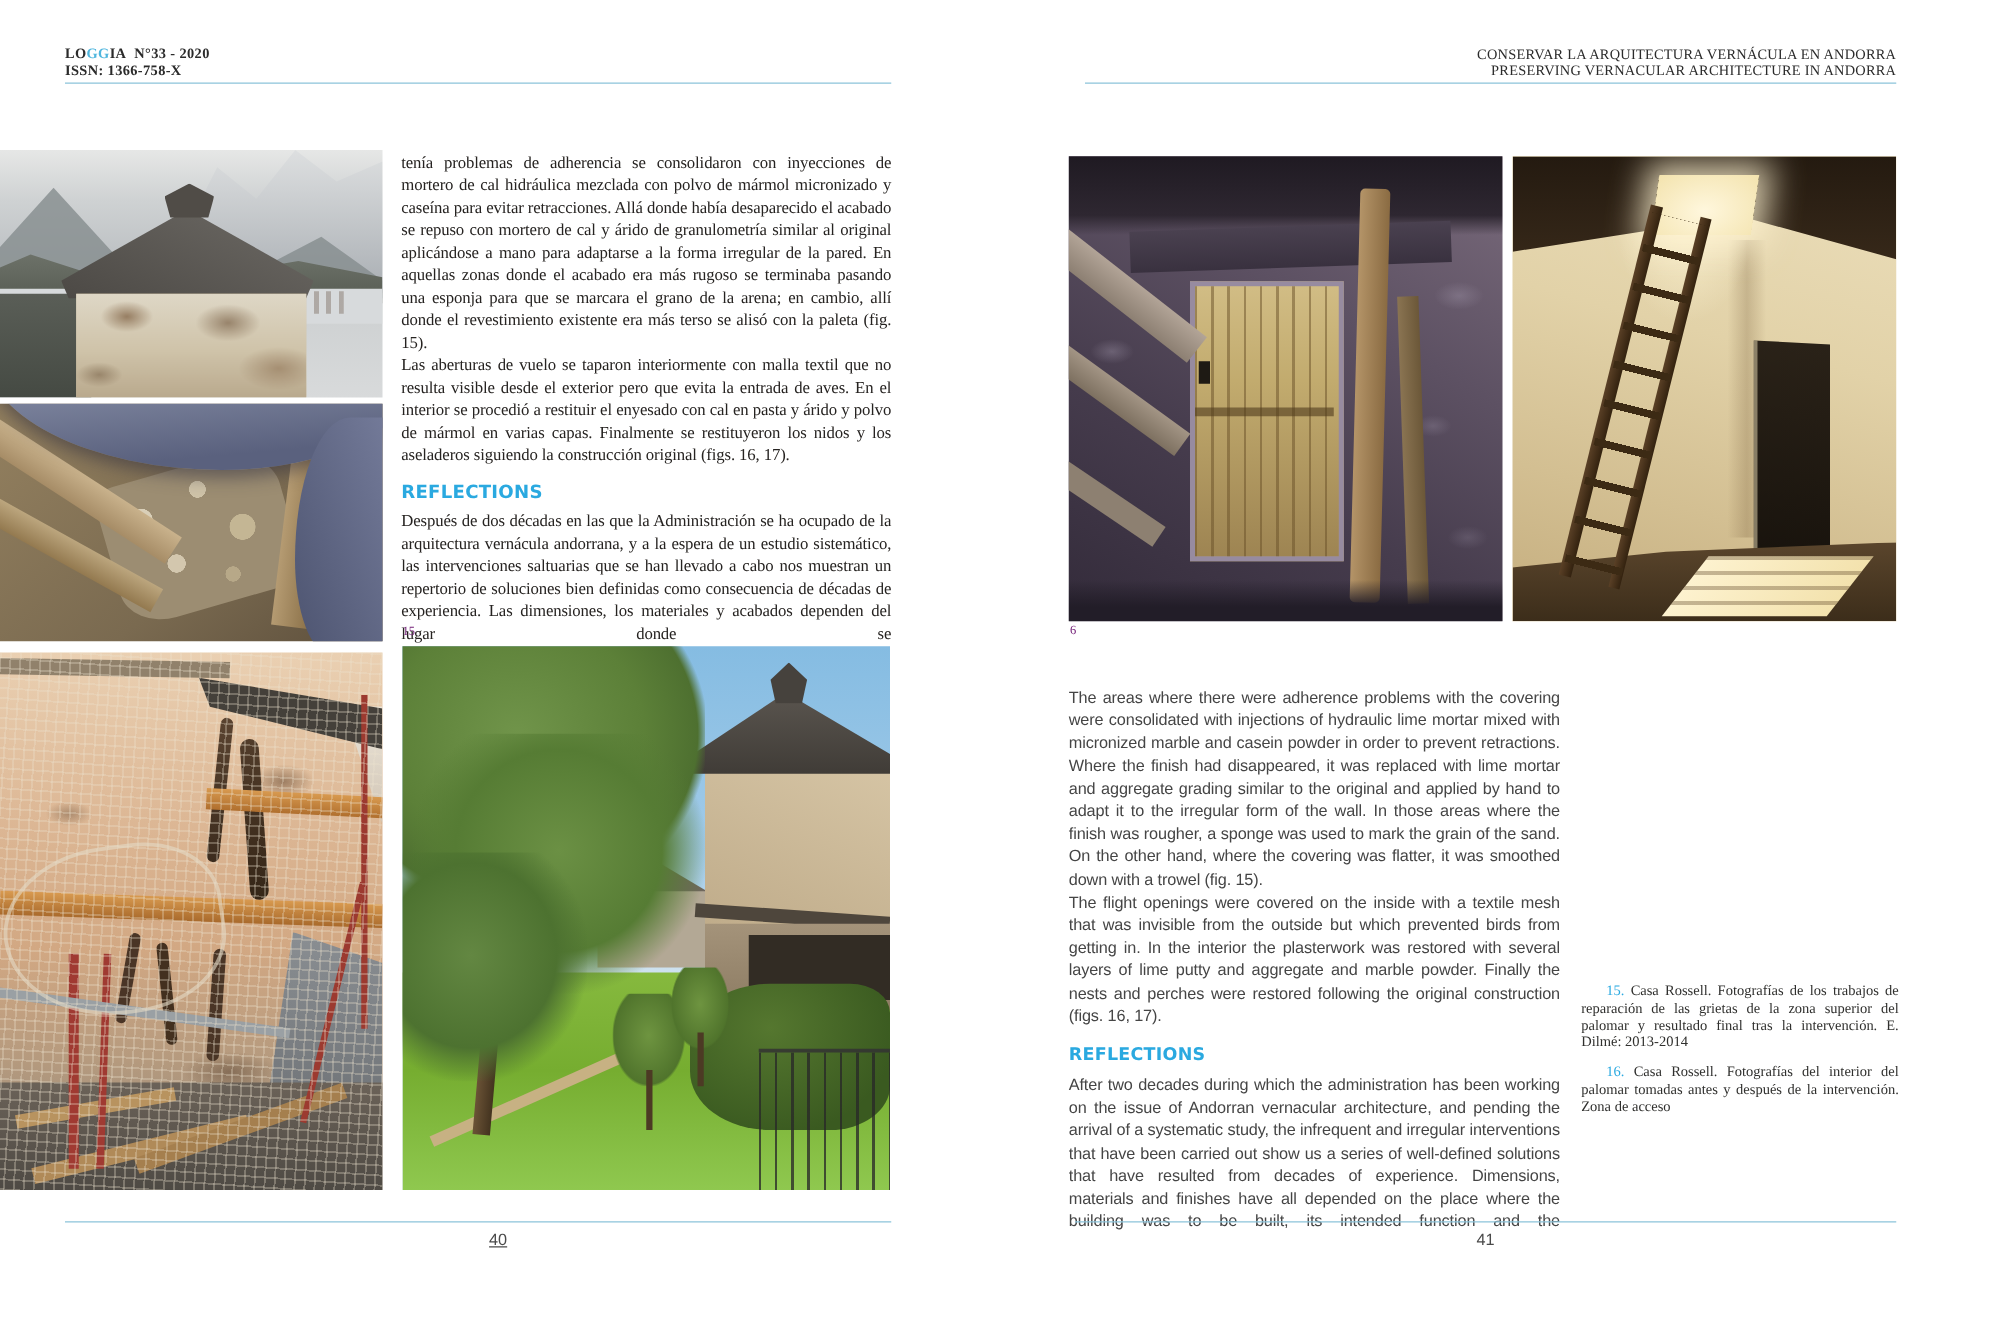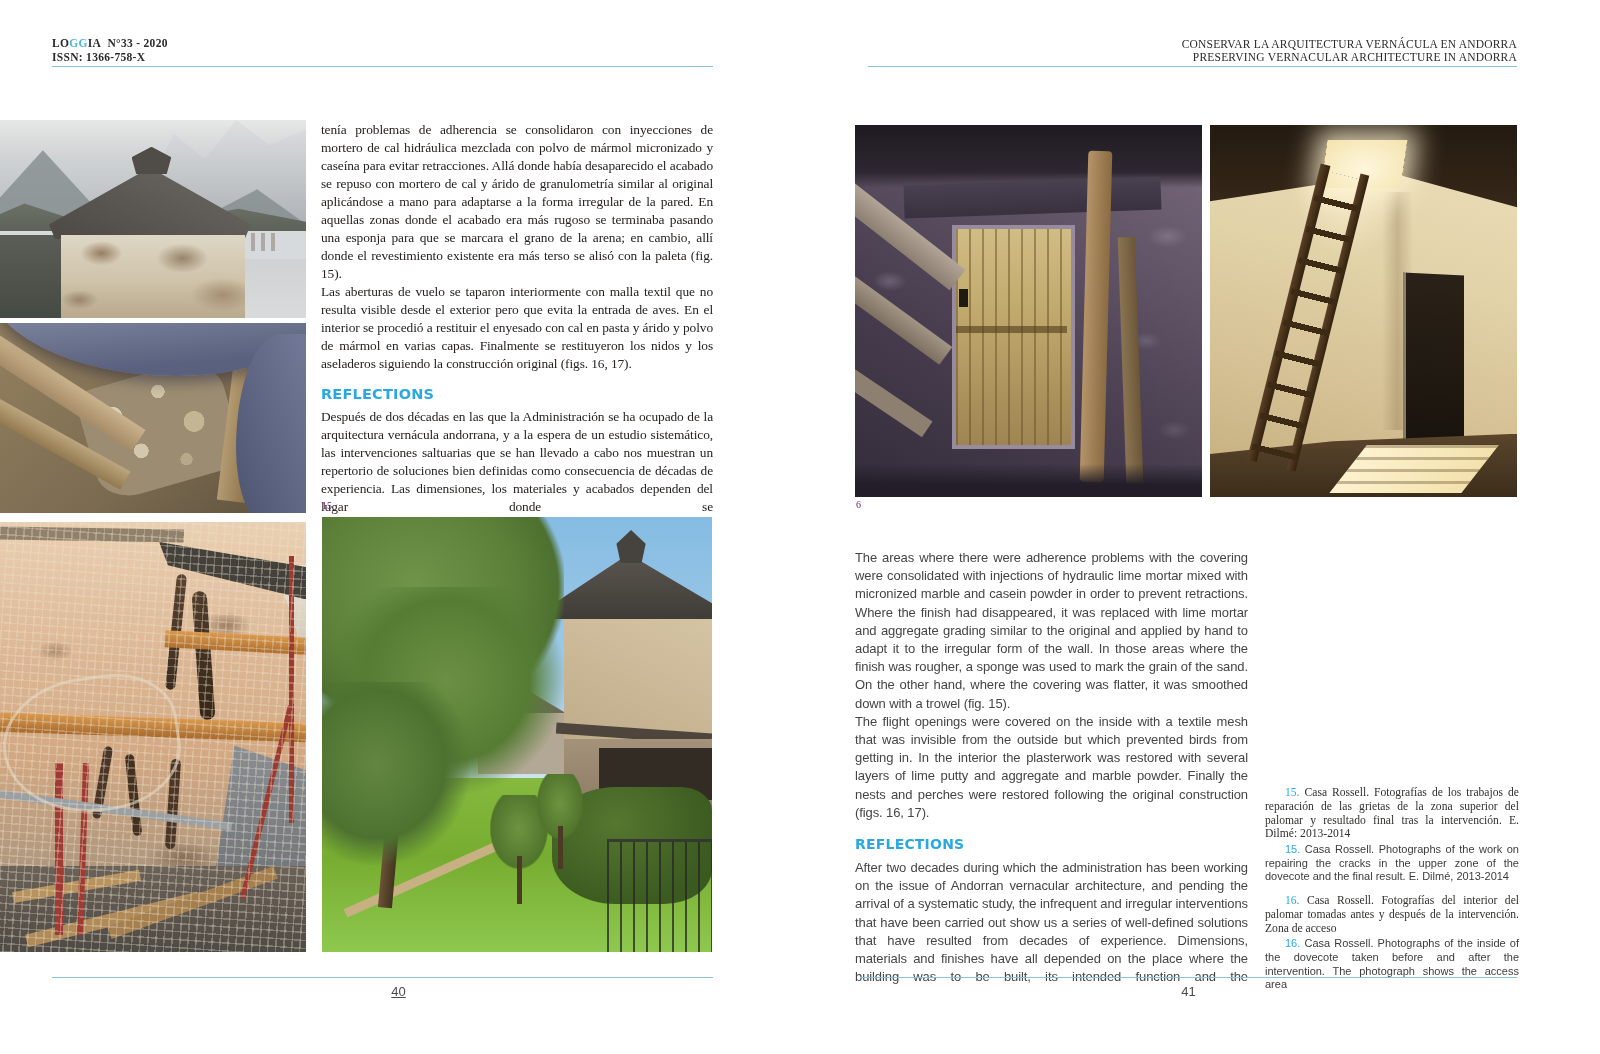--- a/index.html
+++ b/index.html
@@ -361,23 +361,21 @@
 
   <div class="abs col-en">
     <p>The areas where there were adherence problems with the covering were consolidated with injections of hydraulic lime mortar mixed with micronized marble and casein powder in order to prevent retractions. Where the finish had disappeared, it was replaced with lime mortar and aggregate grading similar to the original and applied by hand to adapt it to the irregular form of the wall. In those areas where the finish was rougher, a sponge was used to mark the grain of the sand. On the other hand, where the covering was flatter, it was smoothed down with a trowel (fig. 15).</p>
     <p>The flight openings were covered on the inside with a textile mesh that was invisible from the outside but which prevented birds from getting in. In the interior the plasterwork was restored with several layers of lime putty and aggregate and marble powder. Finally the nests and perches were restored following the original construction (figs. 16, 17).</p>
     <h2 class="head-blue">REFLECTIONS</h2>
     <p class="just-last">After two decades during which the administration has been working on the issue of Andorran vernacular architecture, and pending the arrival of a systematic study, the infrequent and irregular interventions that have been carried out show us a series of well-defined solutions that have resulted from decades of experience. Dimensions, materials and finishes have all depended on the place where the building was to be built, its intended function and the</p>
   </div>
 
   <div class="abs caps">
     <p class="cap-serif"><span class="capnum">15.</span> <span>Casa Rossell. Fotografías de los trabajos de reparación de las grietas de la zona superior del palomar y resultado final tras la intervención. E. Dilmé: 2013-2014</span></p>
-    <p class="cap-sans"><span class="capnum">15.</span> <span>Casa Rossell. Photographs of the work on repairing the cracks in the upper zone of the dovecote and the final result. E. Dilmé, 2013-2014</span></p>
     <p class="cap-serif capgap"><span class="capnum">16.</span> <span>Casa Rossell. Fotografías del interior del palomar tomadas antes y después de la intervención. Zona de acceso</span></p>
-    <p class="cap-sans"><span class="capnum">16.</span> <span>Casa Rossell. Photographs of the inside of the dovecote taken before and after the intervention. The photograph shows the access area</span></p>
   </div>
 
   <div class="abs rule rule-fl"></div>
   <div class="abs rule rule-fr"></div>
   <div class="abs pnum pnum-l">40</div>
   <div class="abs pnum pnum-r">41</div>
 
 </div>
 
 </body></html>

